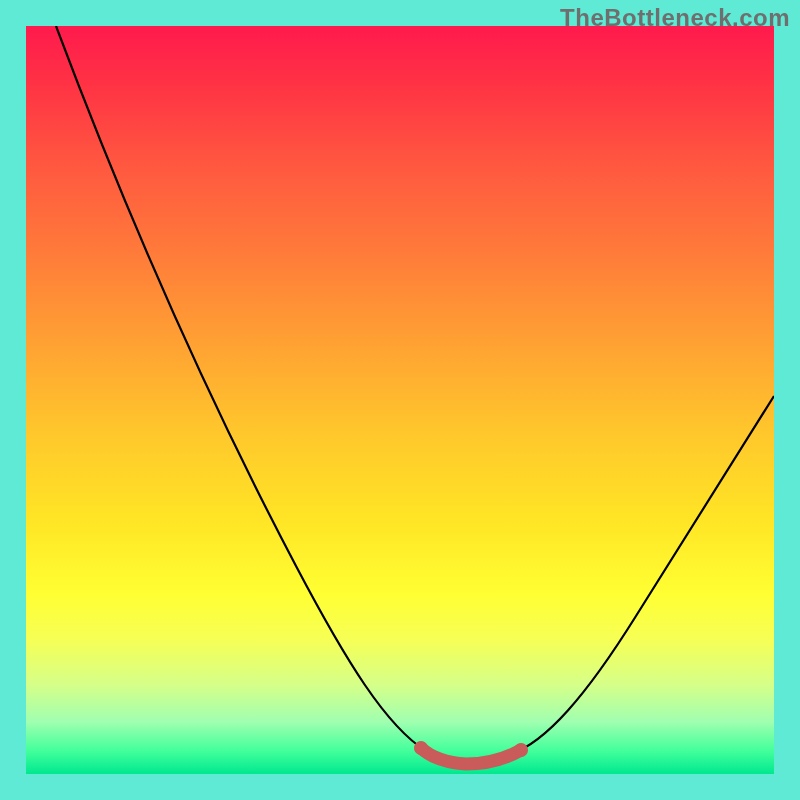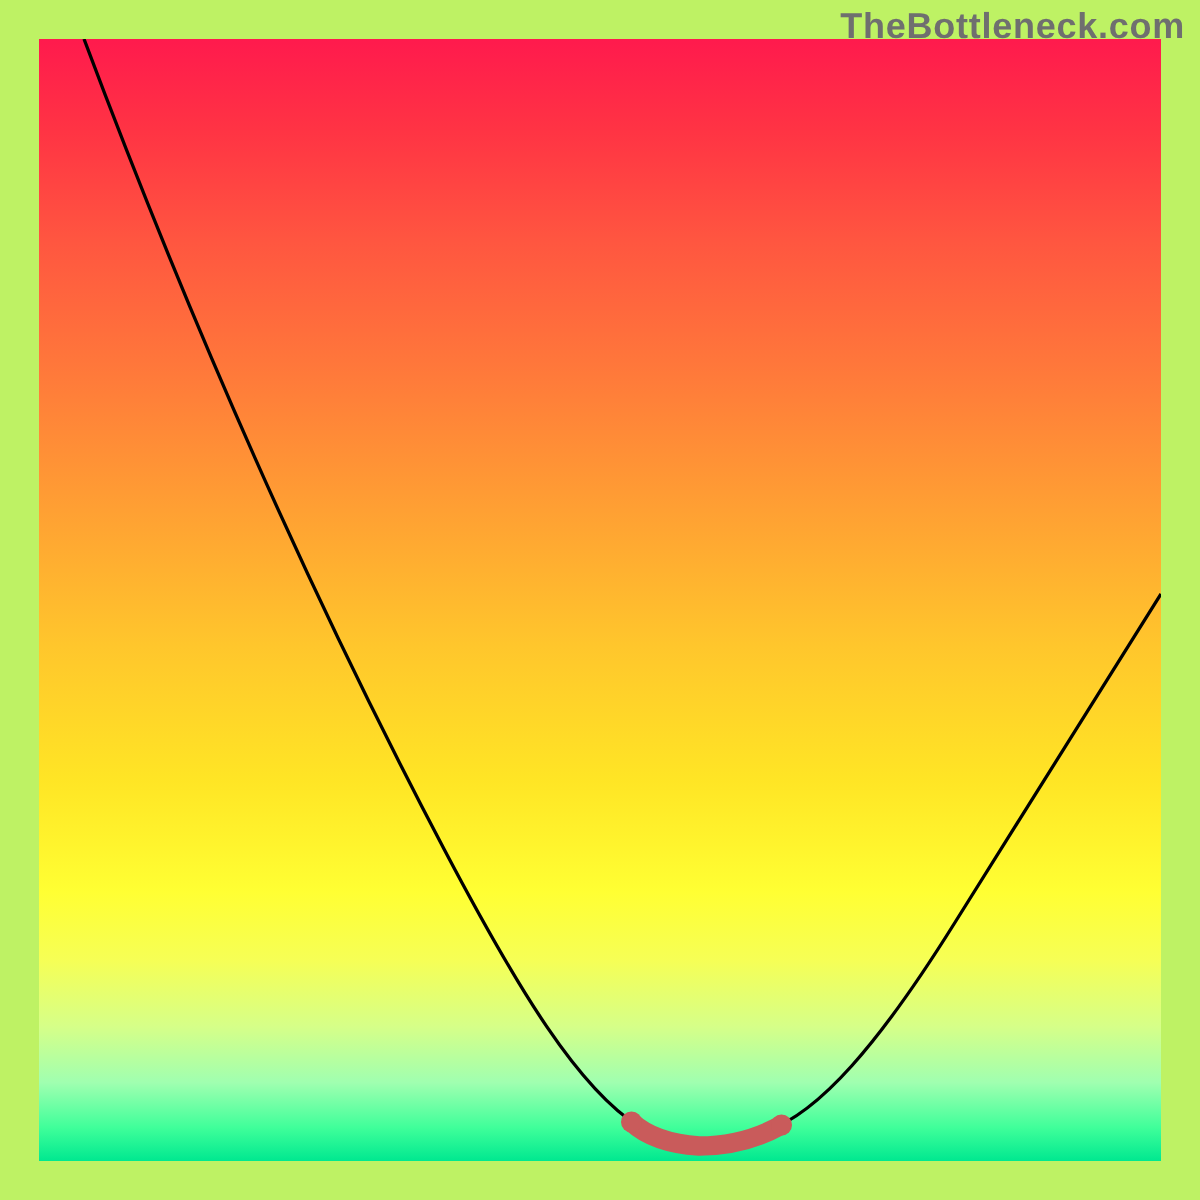--- a/index.html
+++ b/index.html
@@ -9,21 +9,21 @@
     height: 800px;
     background: #000;
     overflow: hidden;
   }
   .frame {
     position: absolute;
     left: 0;
     top: 0;
     width: 800px;
     height: 800px;
-    background: #bef264;
+    background: #5eead4;
   }
   .plot-area {
     position: absolute;
     left: 26px;
     top: 26px;
     width: 748px;
     height: 748px;
     background: linear-gradient(to bottom,
       #ff1a4d 0%,
       #ff3344 8%,

